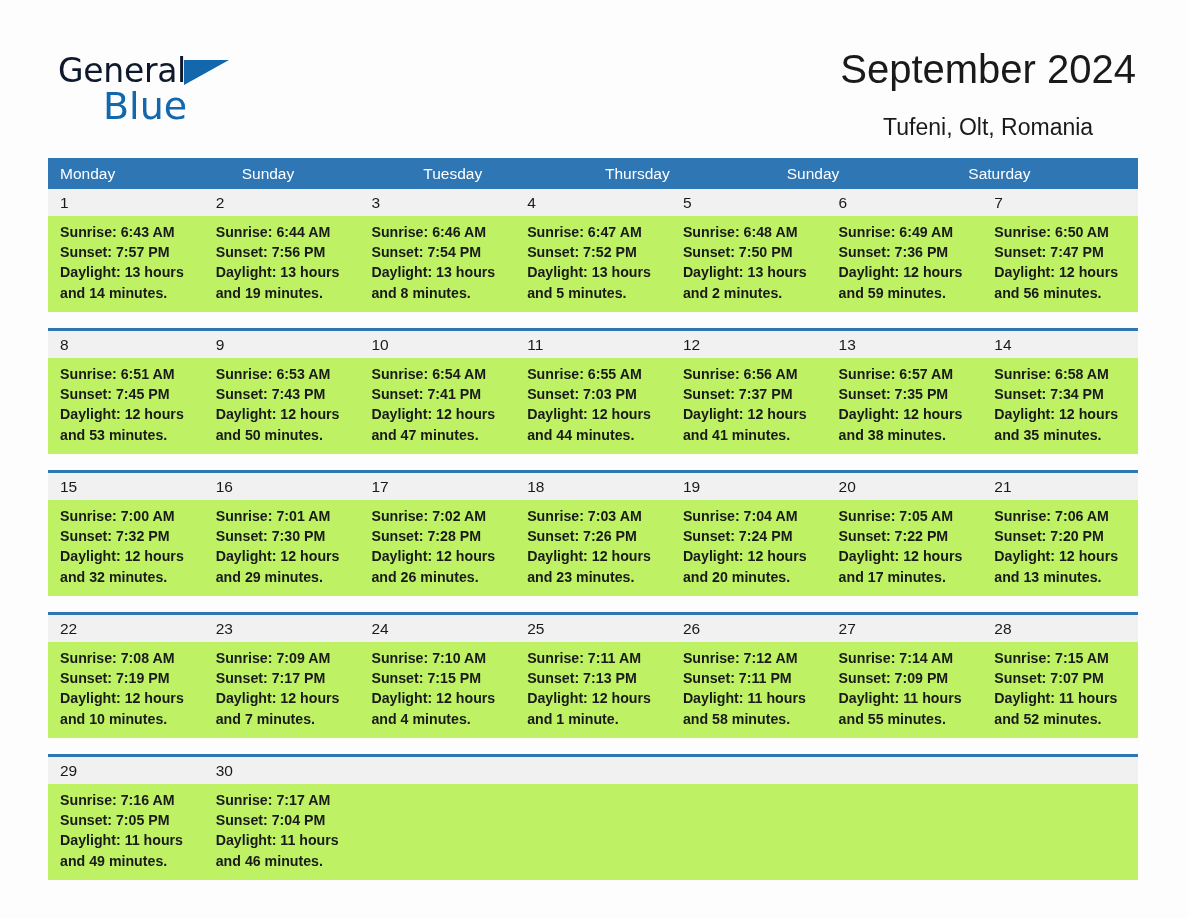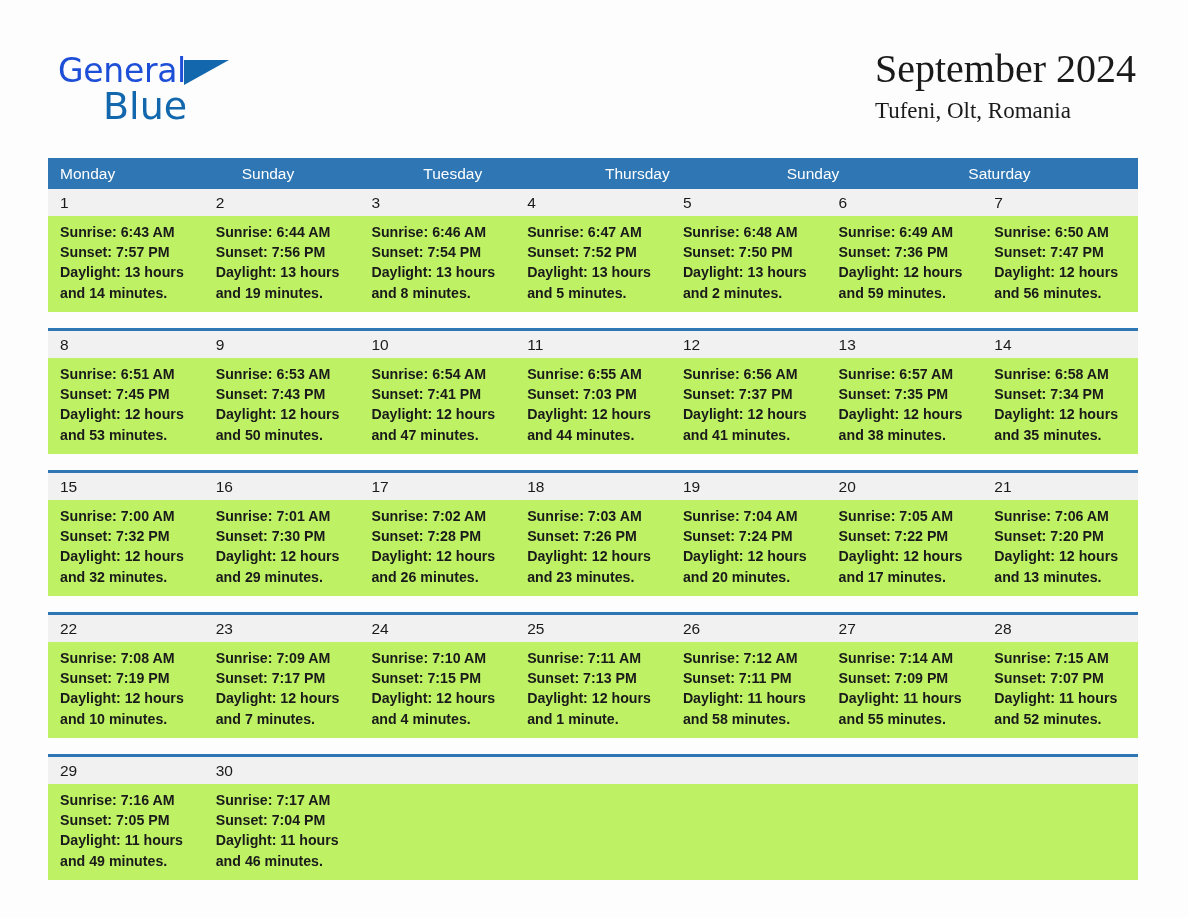--- a/index.html
+++ b/index.html
@@ -31,21 +31,21 @@
     height: 70px;
   }
   .logo-row1 {
     position: relative;
     display: block;
     height: 38px;
     white-space: nowrap;
   }
   .logo-general {
     font-size: 33px;
-    color: #1d4ed8;
+    color: #0f172a;
     letter-spacing: -0.3px;
     font-family: "DejaVu Sans", sans-serif;
     font-weight: 400;
     line-height: 38px;
     display: inline-block;
     vertical-align: top;
   }
   .logo-tri {
     display: inline-block;
     vertical-align: top;
@@ -64,36 +64,35 @@
     font-size: 38px;
     color: #1267ad;
     font-family: "DejaVu Sans", sans-serif;
     line-height: 38px;
   }
 
   .title-block {
     position: absolute;
     right: 52px;
     top: 44px;
-    text-align: left;
-    font-family: Liberation Serif, serif;
+    text-align: center;
   }
   .cal-title {
     font-size: 40px;
     font-weight: 400;
     color: #1a1a1a;
     line-height: 50px;
     letter-spacing: 0px;
   }
   .cal-subtitle {
     font-size: 23px;
     font-weight: 400;
     color: #1a1a1a;
     line-height: 30px;
-    margin-top: 2px;
+    margin-top: 18px;
   }
 
   
   .calendar {
     position: absolute;
     left: 48px;
     top: 158px;
     width: 1090px;
   }
   .weekhead {

